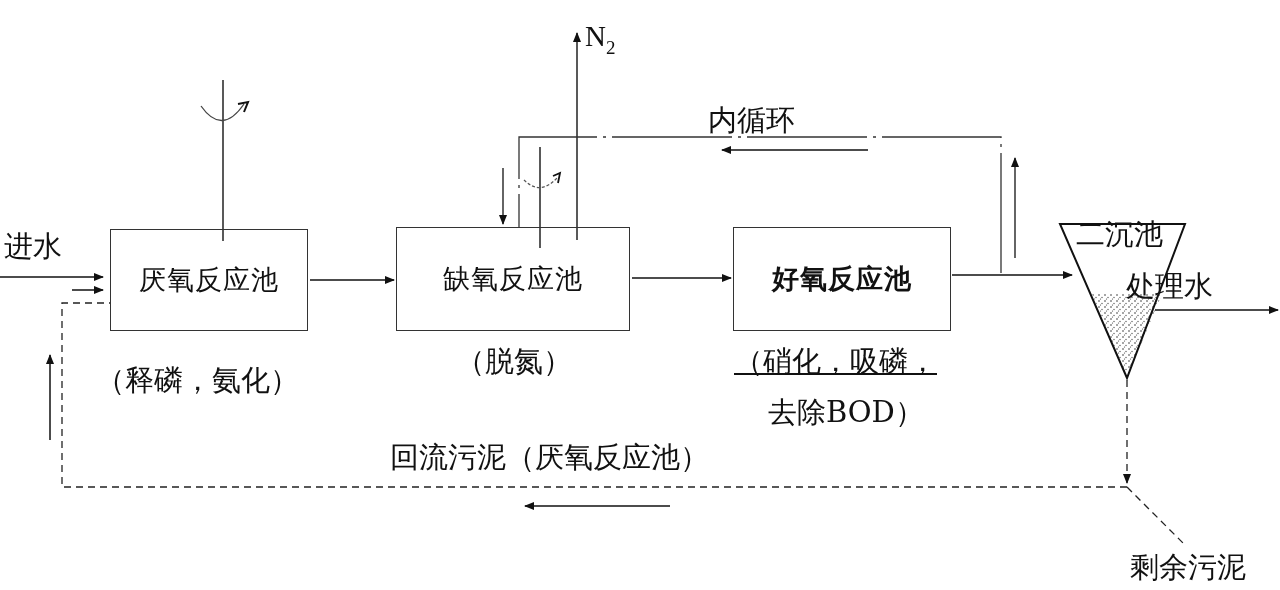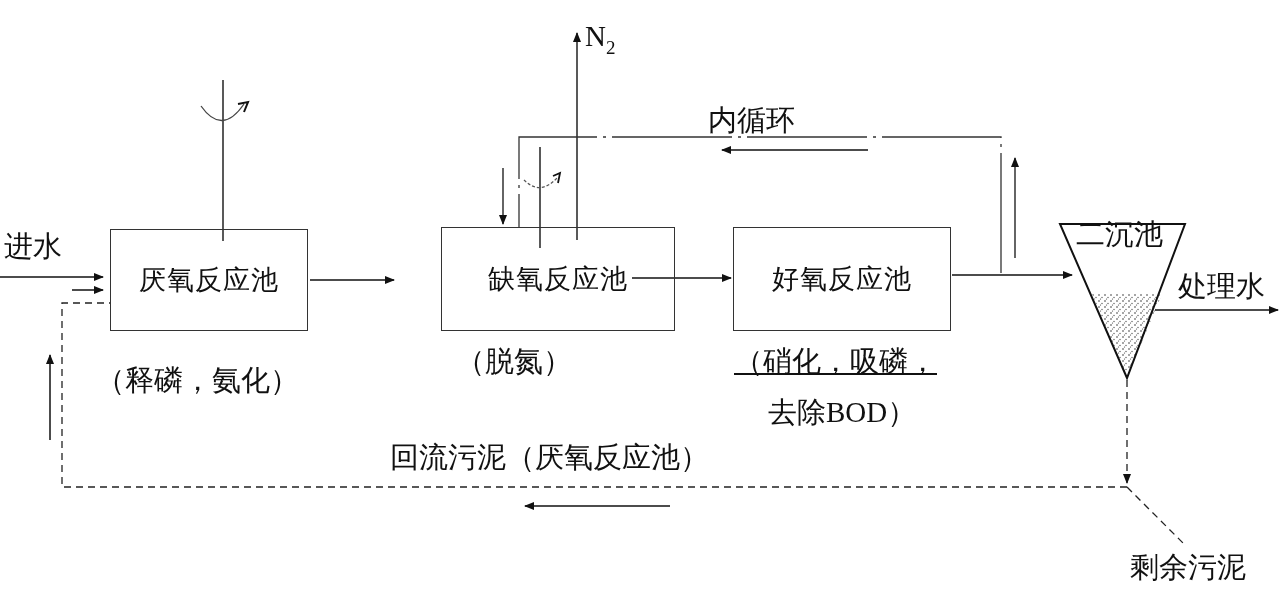--- a/index.html
+++ b/index.html
@@ -59,32 +59,32 @@
   <line x1="1127" y1="380" x2="1127" y2="483" stroke="#222" stroke-width="1.3" stroke-dasharray="7,5" marker-end="url(#ah)"></line>
   <path d="M1127,487 L62,487 L62,303 L110,303" fill="none" stroke="#222" stroke-width="1.3" stroke-dasharray="7,5"></path>
   <line x1="1127" y1="487" x2="1185" y2="545" stroke="#222" stroke-width="1.3" stroke-dasharray="7,5"></line>
   <line x1="670" y1="506" x2="525" y2="506" stroke="#111" stroke-width="1.5" marker-end="url(#ah)"></line>
   <line x1="50" y1="440" x2="50" y2="355" stroke="#111" stroke-width="1.5" marker-end="url(#ah)"></line>
 </svg>
 
 <div class="box" style="left:110px; top:229px; width:198px; height:102px;">
   <span>厌氧反应池</span>
 </div>
-<div class="box" style="left:396px; top:227px; width:234px; height:104px;margin-left:45px;">
+<div class="box" style="left:396px; top:227px; width:234px; height:104px;">
   <span>缺氧反应池</span>
 </div>
-<div class="box" style="left:733px; top:227px; width:218px; height:104px;">
+<div class="box" style="left:733px; top:227px; width:218px; height:104px;font-weight:bold;">
   <span>好氧反应池</span>
 </div>
 
 <div class="lbl" style="left:4px; top:232px;">进水</div>
 <div class="lbl" style="left:96px; top:366px;">（释磷，氨化）</div>
 <div class="lbl" style="left:456px; top:347px;text-align:right;">（脱氮）</div>
 <div class="lbl" style="left:734px; top:347px;text-decoration:underline;">（硝化，吸磷，</div>
-<div class="lbl" style="left:768px; top:398px;font-family:Liberation Serif, serif;">去除BOD）</div>
+<div class="lbl" style="left:768px; top:398px;">去除BOD）</div>
 <div class="lbl" style="left:1076px; top:180px;margin-top:40px;">二沉池</div>
-<div class="lbl" style="left:1178px; top:272px;">处理水</div>
+<div class="lbl" style="left:1126px; top:272px;">处理水</div>
 <div class="lbl" style="left:708px; top:96px;margin-top:10px;">内循环</div>
 <div class="lbl" style="left:390px; top:443px;">回流污泥（厌氧反应池）</div>
 <div class="lbl" style="left:1130px; top:553px;text-align:center;">剩余污泥</div>
 <div class="lbl" style="left:585px; top:22px; font-family:'Liberation Serif', serif;">
   <span>N</span><span class="sub">2</span>
 </div>
 
 </body></html>

